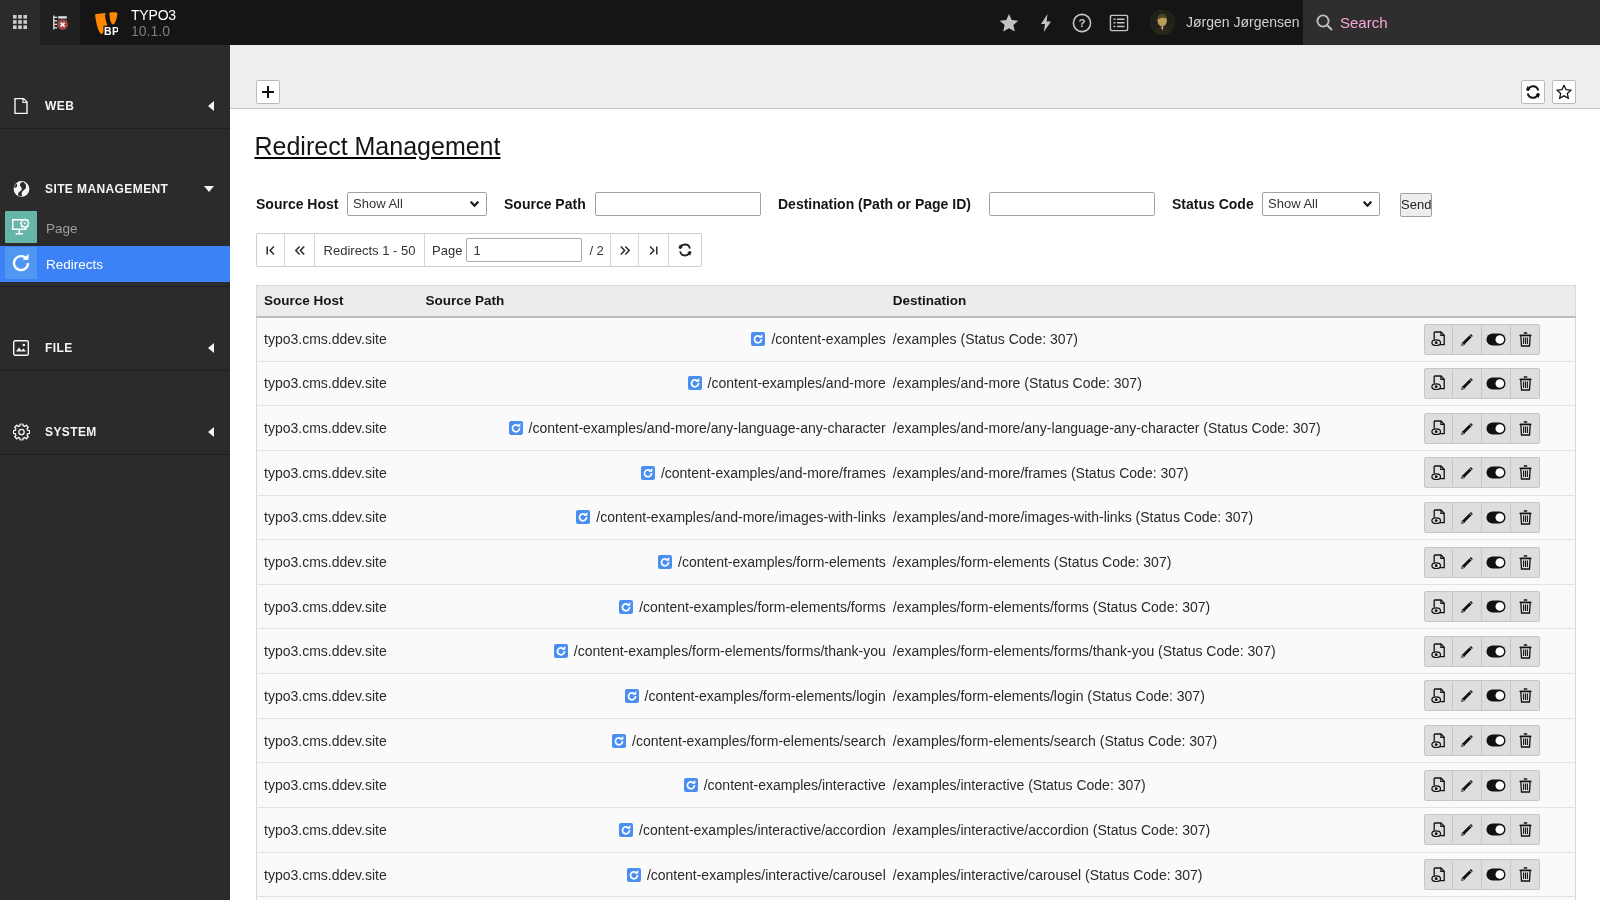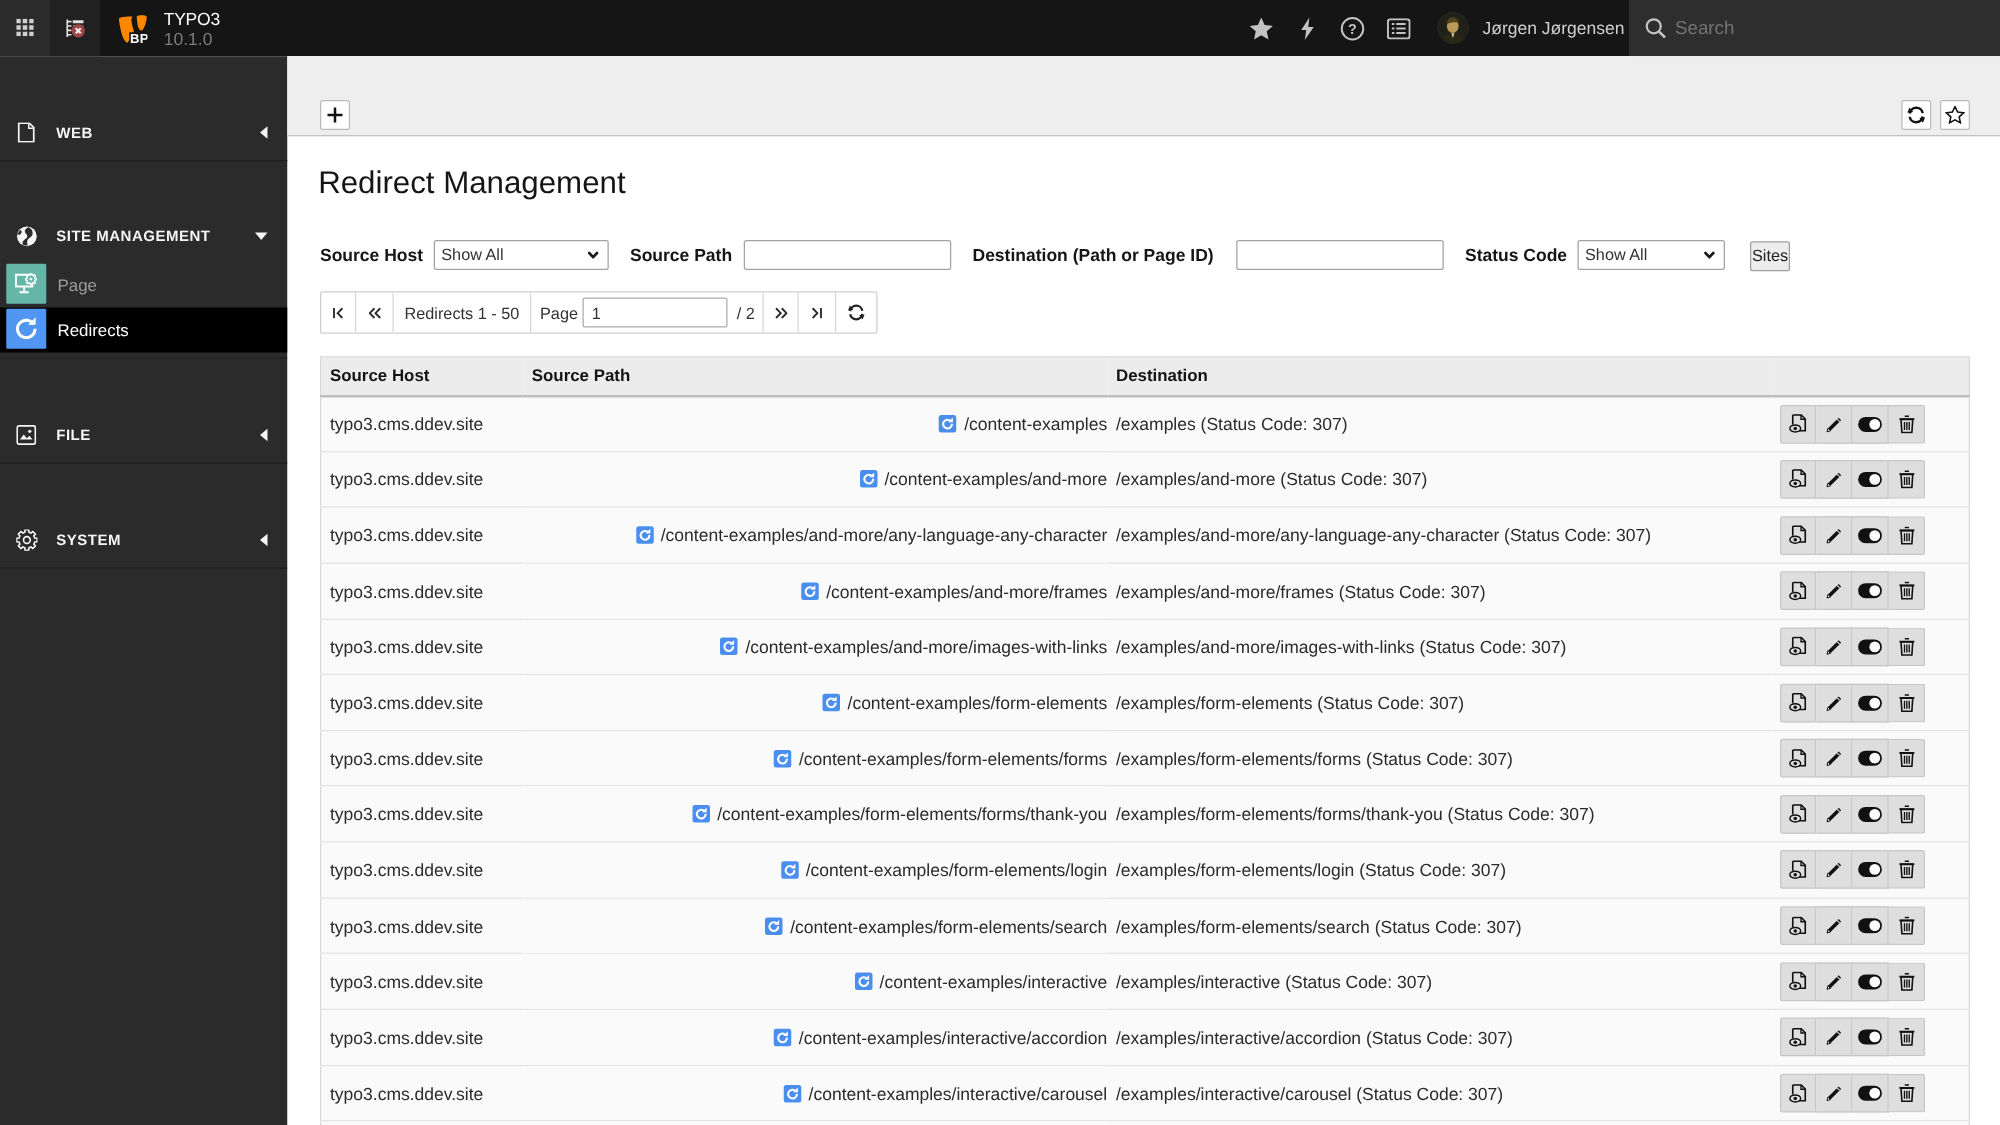--- a/index.html
+++ b/index.html
@@ -12,51 +12,51 @@
 #tree-toggle { position:absolute; left:40px; top:0; width:40px; height:45px; background:#212121; }
 #logo { position:absolute; left:94px; top:12px; }
 #brand { position:absolute; left:131px; top:9px; color:#fff; font-size:14px; line-height:13.5px; letter-spacing:-0.2px; }
 #brand .ver { color:#7c7c7c; margin-top:2.5px; font-size:14px; letter-spacing:0; }
 .tb-icon { position:absolute; top:0; height:45px; width:38px; }
 .tb-icon svg { position:absolute; left:50%; top:50%; transform:translate(-50%,-50%); }
 #avatar { position:absolute; left:1150px; top:10px; width:25px; height:25px; border-radius:50%;
   background:radial-gradient(circle at 45% 40%, #9a8a52 0 18%, #5d5436 40%, #23251c 75%); overflow:hidden;}
 #uname { position:absolute; left:1186px; top:0; height:45px; line-height:45px; color:#d0d0d0; font-size:14px; }
 #searchbar { position:absolute; left:1303px; top:0; width:297px; height:45px; background:#2e2e2e; }
-#searchtxt { position:absolute; left:1340px; top:0; height:45px; line-height:45px; color:#737373; font-size:15px; }
+#searchtxt { position:absolute; left:1340px; top:0; height:45px; line-height:45px; color:#f9a8d4; font-size:15px; }
 
 
 #sidebar { position:absolute; left:0; top:45px; width:230px; height:855px; background:#2b2b2b; }
 .mgroup { position:relative; border-bottom:1px solid #1f1f1f; }
 .mghead { position:relative; height:45px;margin-top:38px; }
 .mghead .gicon { position:absolute; left:13px; top:50%; transform:translateY(-50%); }
 .mghead .glabel { position:absolute; left:45px; top:50%; transform:translateY(-50%);
   color:#f5f5f5; font-size:12px; font-weight:bold; letter-spacing:0.4px; }
 .mghead .garrow { position:absolute; right:16px; top:50%; transform:translateY(-50%);
   width:0; height:0; }
 .arr-left { border-top:5px solid transparent; border-bottom:5px solid transparent; border-right:6px solid #f5f5f5; }
 .arr-down { border-left:5px solid transparent; border-right:5px solid transparent; border-top:6px solid #f5f5f5; }
 .msub { position:relative; height:36px; }
 .msub .sicon { position:absolute; left:5px; top:1px; width:32px; height:32px; border-radius:1px; }
 .msub .slabel { position:absolute; left:46px; top:50%; transform:translateY(-50%); font-size:13.5px; }
-.msub.active { background:#000000; }
+.msub.active { background:#3b82f6; }
 .sub-wrap { padding-bottom:4px; }
 
 
 #content { position:absolute; left:230px; top:45px; width:1370px; height:855px; background:#fff; }
 #docheader { position:absolute; left:0; top:0; width:1370px; height:64px; background:#eeeeee;
   border-bottom:1px solid #c3c3c3; }
 .dbtn { position:absolute; width:24px; height:24px; top:35px; background:#fff;
   border:1px solid #bbbbbb; border-radius:2px; }
 .dbtn svg { position:absolute; left:50%; top:50%; transform:translate(-50%,-50%); }
 #btn-new { left:26px; }
 #btn-reload { left:1291px; }
 #btn-star { left:1322px; }
 
-#mbody { position:absolute; left:0; top:65px; width:1370px; }
+#mbody { position:absolute; left:0; top:65px; width:1370px;text-decoration:underline; }
 h1 { font-size:25px; font-weight:400; color:#151515; margin:21.5px 0 0 24.5px; letter-spacing:0; }
 
 
 #filter { position:absolute; left:26px; top:81.5px; height:24.5px; width:1330px; font-size:14px;}
 #filter .flabel { font-weight:bold; color:#151515; position:absolute; top:50%; transform:translateY(-50%); }
 .fsel, .finp { position:absolute; top:0; height:24.5px; border:1px solid #a2a2a2; background:#fff;
   border-radius:2px; font-size:13px; color:#333; font-family:"Liberation Sans",sans-serif; }
 .fsel { appearance:none; -webkit-appearance:none; padding:0 8px; }
 .selwrap { position:absolute; top:0; }
 .selwrap .caret { position:absolute; right:8px; top:9.5px; pointer-events:none; }
@@ -286,21 +286,21 @@
       <span class="flabel" style="left:522px">Destination (Path or Page ID)</span>
       <span class="finp" style="left:733px; width:166px"></span>
       <span class="flabel" style="left:916px">Status Code</span>
       <span class="selwrap" style="left:1006px; width:118px">
         <span class="fsel" style="left:0;width:118px;position:absolute"></span>
         <span style="position:absolute;left:6px;top:4.5px;font-size:13px;color:#333">Show All</span>
         <svg class="caret" width="9" height="6" viewBox="0 0 9 6">
             <path d="M0.7 0.7 L4.5 4.7 L8.3 0.7" fill="none" stroke="#1a1a1a" stroke-width="2.2"></path>
           </svg>
       </span>
-      <span id="send">Sites</span>
+      <span id="send">Send</span>
     </div>
 
     <div id="pager">
       <div class="pcell" style="width:28px">
           <svg width="9" height="9" viewBox="0 0 9 9">
             <path d="M1.2 0.4 V8.6 M7.9 0.6 L4.1 4.5 L7.9 8.4" fill="none" stroke="#2a2a2a" stroke-width="1.5"></path>
           </svg>
         </div>
       <div class="pcell" style="width:30px">
           <svg width="10" height="9" viewBox="0 0 10 9">

